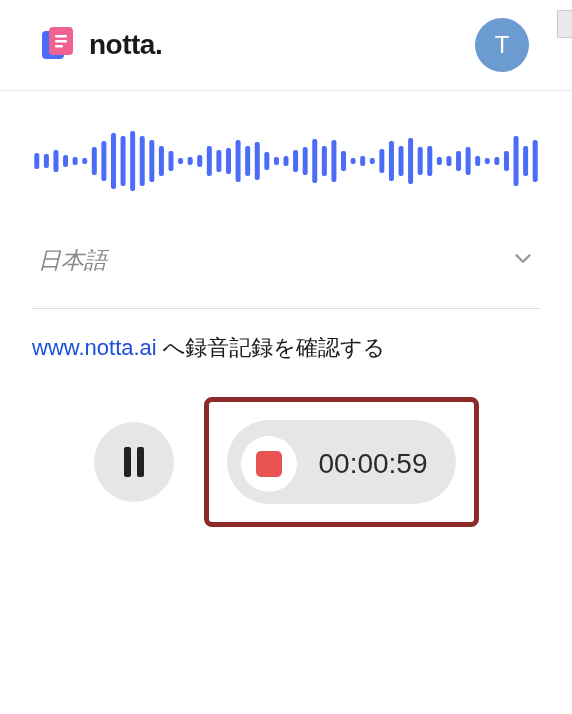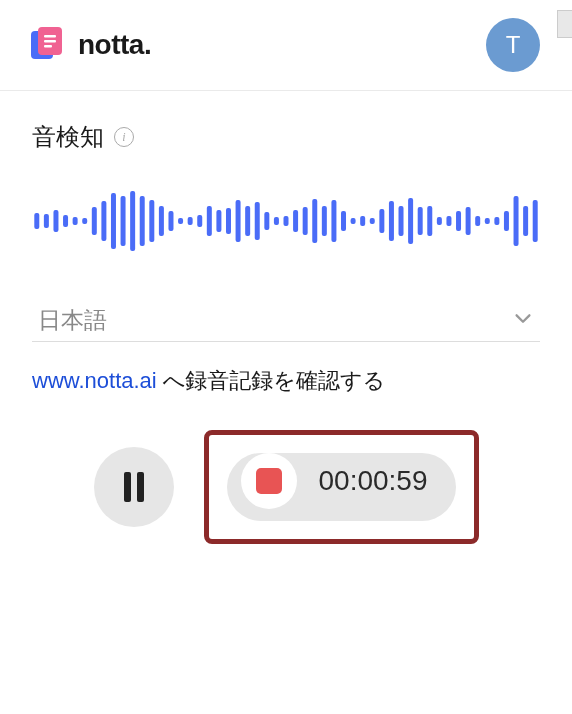--- a/index.html
+++ b/index.html
@@ -7,21 +7,21 @@
       font-family: -apple-system, BlinkMacSystemFont, "Segoe UI", "Hiragino Sans", "Meiryo", sans-serif;
       background: #fff;
       width: 572px;
       height: 714px;
       overflow: hidden;
     }
     .header {
       display: flex;
       align-items: center;
       justify-content: space-between;
-      padding: 18px 28px;
+      padding: 18px 39px;
       border-bottom: 1px solid #eaeaea;
     }
     .logo {
       display: flex;
       align-items: center;
       gap: 10px;
     }
     .logo-mark {
       width: 40px;
       height: 40px;
@@ -89,24 +89,25 @@
     .lang-section-title {
       font-size: 25px;
       font-weight: 500;
       color: #1a1a1a;
       margin-bottom: 26px;
     }
     .lang-select {
       display: flex;
       align-items: center;
       justify-content: space-between;
-      padding: 10px 6px 5px 6px;
+      padding: 10px 6px 32px 6px;
       border-bottom: 1px solid #ddd;
       margin-bottom: 24px;
       cursor: pointer;
+      font-style: italic;
     }
     .lang-value {
       font-size: 23px;
       color: #888;
     }
     .chevron {
       width: 22px;
       height: 22px;
     }
     .link-row {
@@ -152,21 +153,21 @@
       border: 5px solid #8c2a2a;
       border-radius: 8px;
       display: flex;
       align-items: center;
     }
     .stop-pill {
       display: flex;
       align-items: center;
       background: #e6e6e6;
       border-radius: 44px;
-      padding: 0 28px 12px 14px;
+      padding: 16px 28px 12px 14px;
       gap: 22px;
     }
     .stop-btn {
       width: 56px;
       height: 56px;
       border-radius: 50%;
       background: #fff;
       border: none;
       display: flex;
       align-items: center;
@@ -204,24 +205,20 @@
     </span>
     <span class="logo-text">notta.</span>
   </div>
   <div class="avatar">
     <span>T</span>
   </div>
 </div>
 
 <div class="content">
 
-  <div class="section-title">
-    <span>音検知</span>
-    <span class="info-icon">i</span>
-  </div>
 
   <svg class="waveform" viewBox="0 0 508 80" preserveAspectRatio="none">
     <g id="wave-g">
         <rect x="2.2924528301886795" y="32" width="5" height="16" rx="2" fill="#4a6cf7"></rect>
         <rect x="11.877358490566039" y="33" width="5" height="14" rx="2" fill="#4a6cf7"></rect>
         <rect x="21.462264150943398" y="29" width="5" height="22" rx="2" fill="#4a6cf7"></rect>
         <rect x="31.047169811320757" y="34" width="5" height="12" rx="2" fill="#4a6cf7"></rect>
         <rect x="40.632075471698116" y="36" width="5" height="8" rx="2" fill="#4a6cf7"></rect>
         <rect x="50.216981132075475" y="37" width="5" height="6" rx="2" fill="#4a6cf7"></rect>
         <rect x="59.801886792452834" y="26" width="5" height="28" rx="2" fill="#4a6cf7"></rect>

